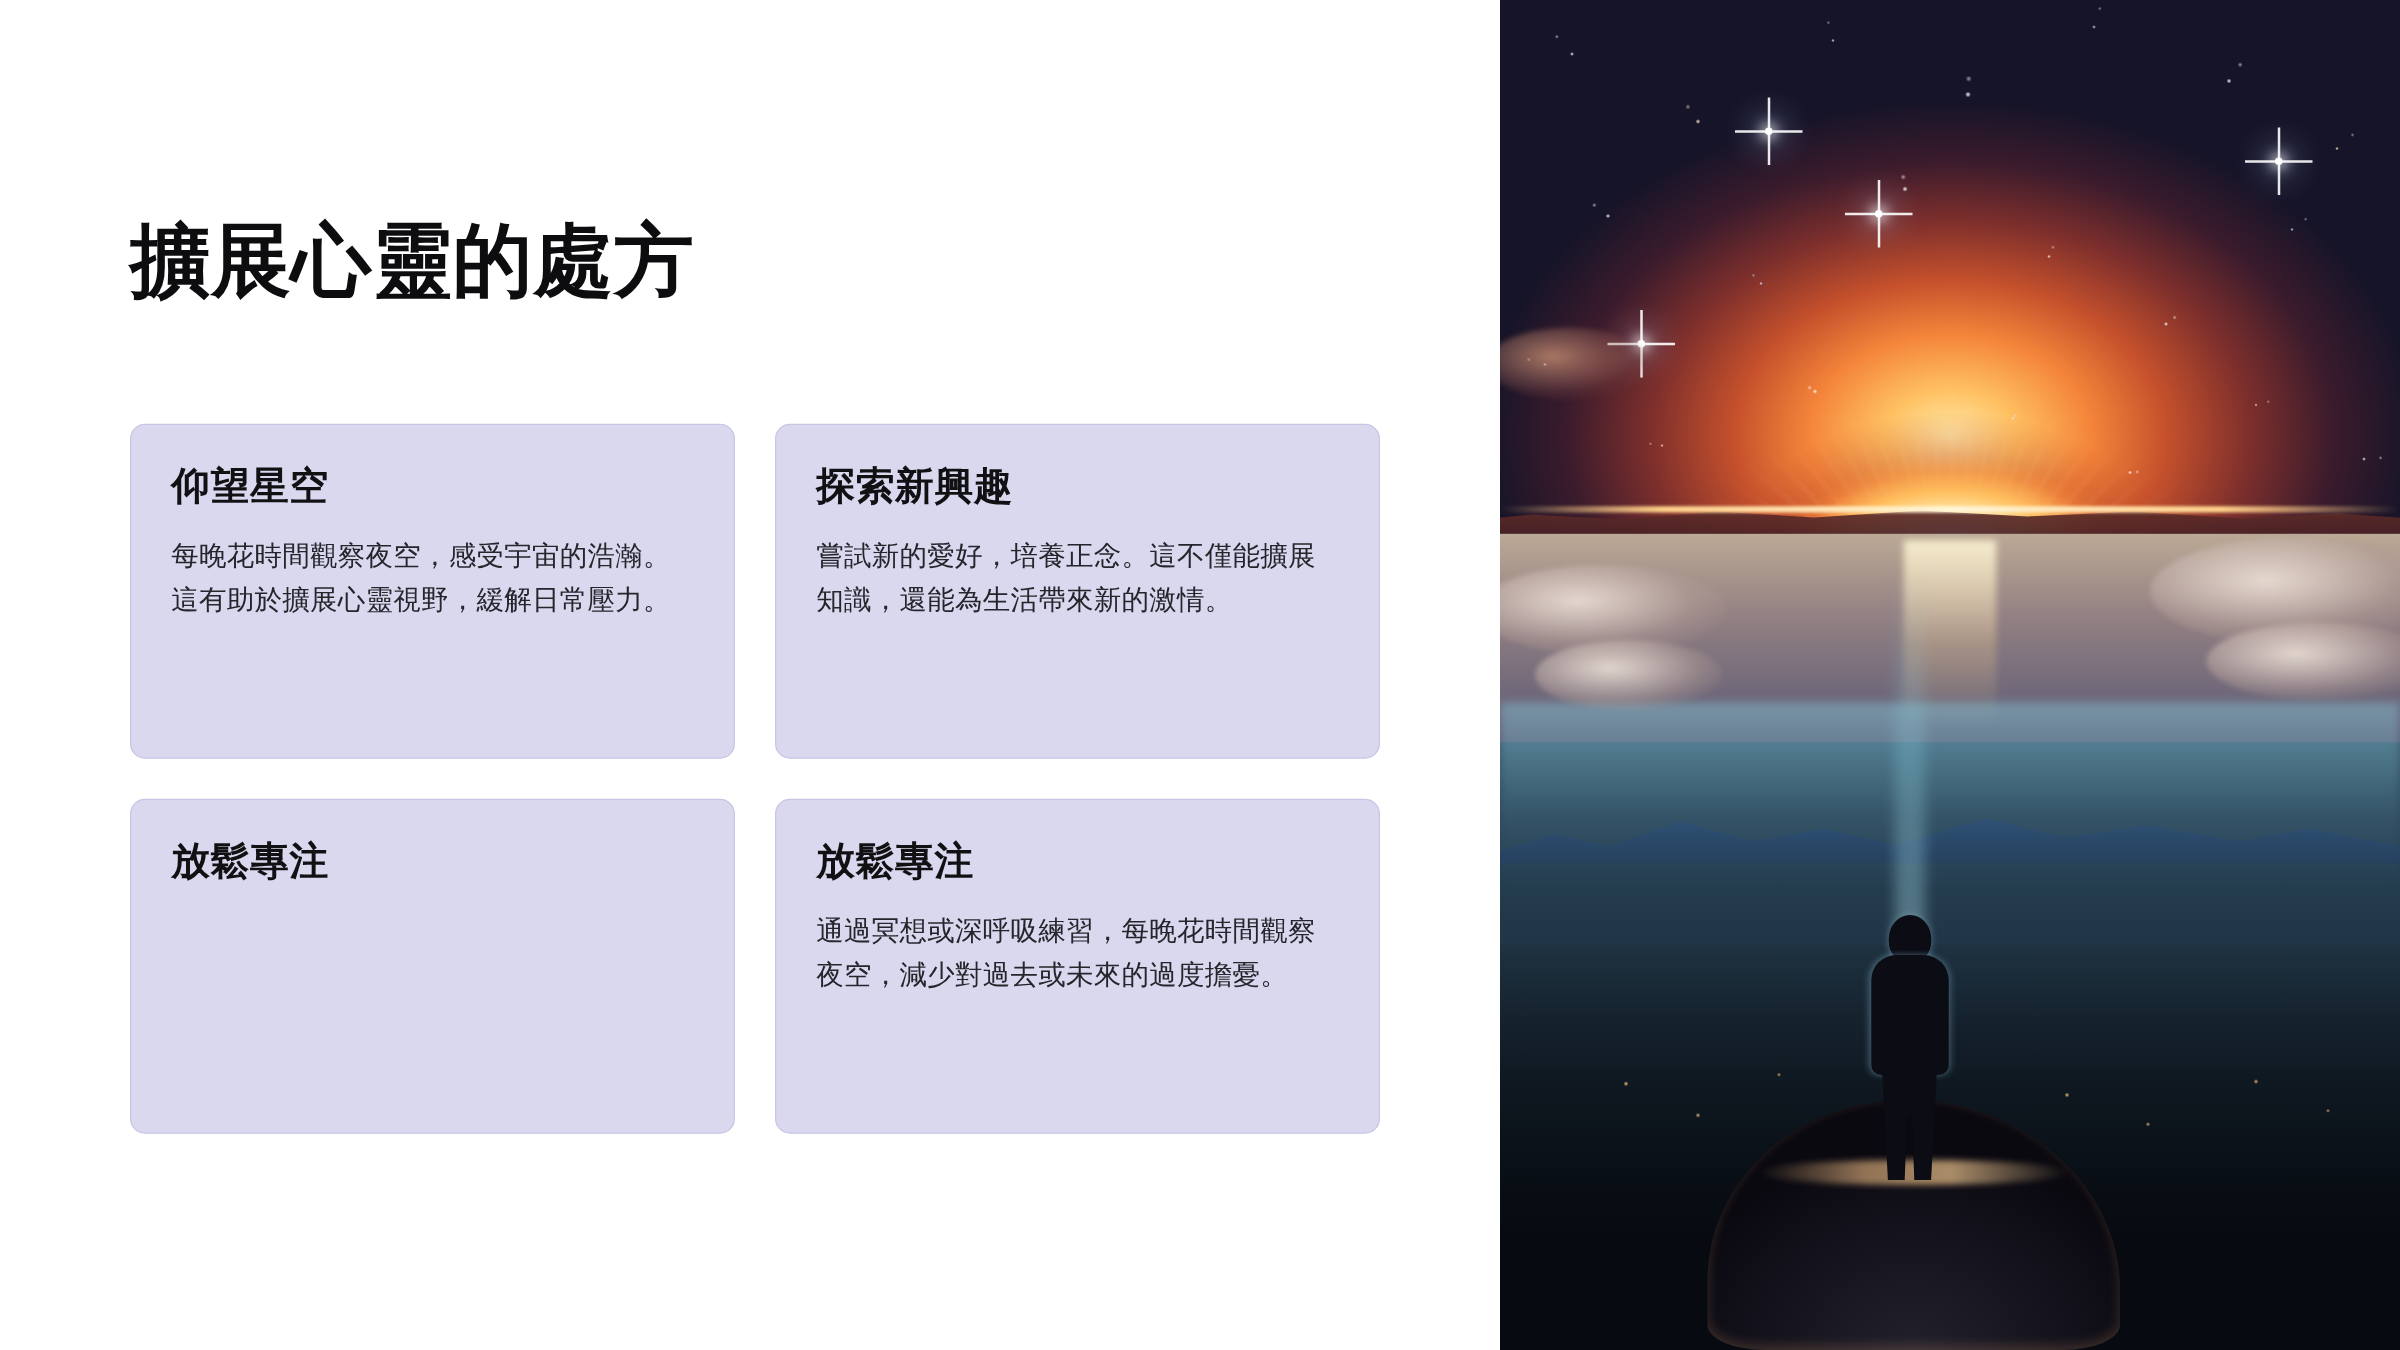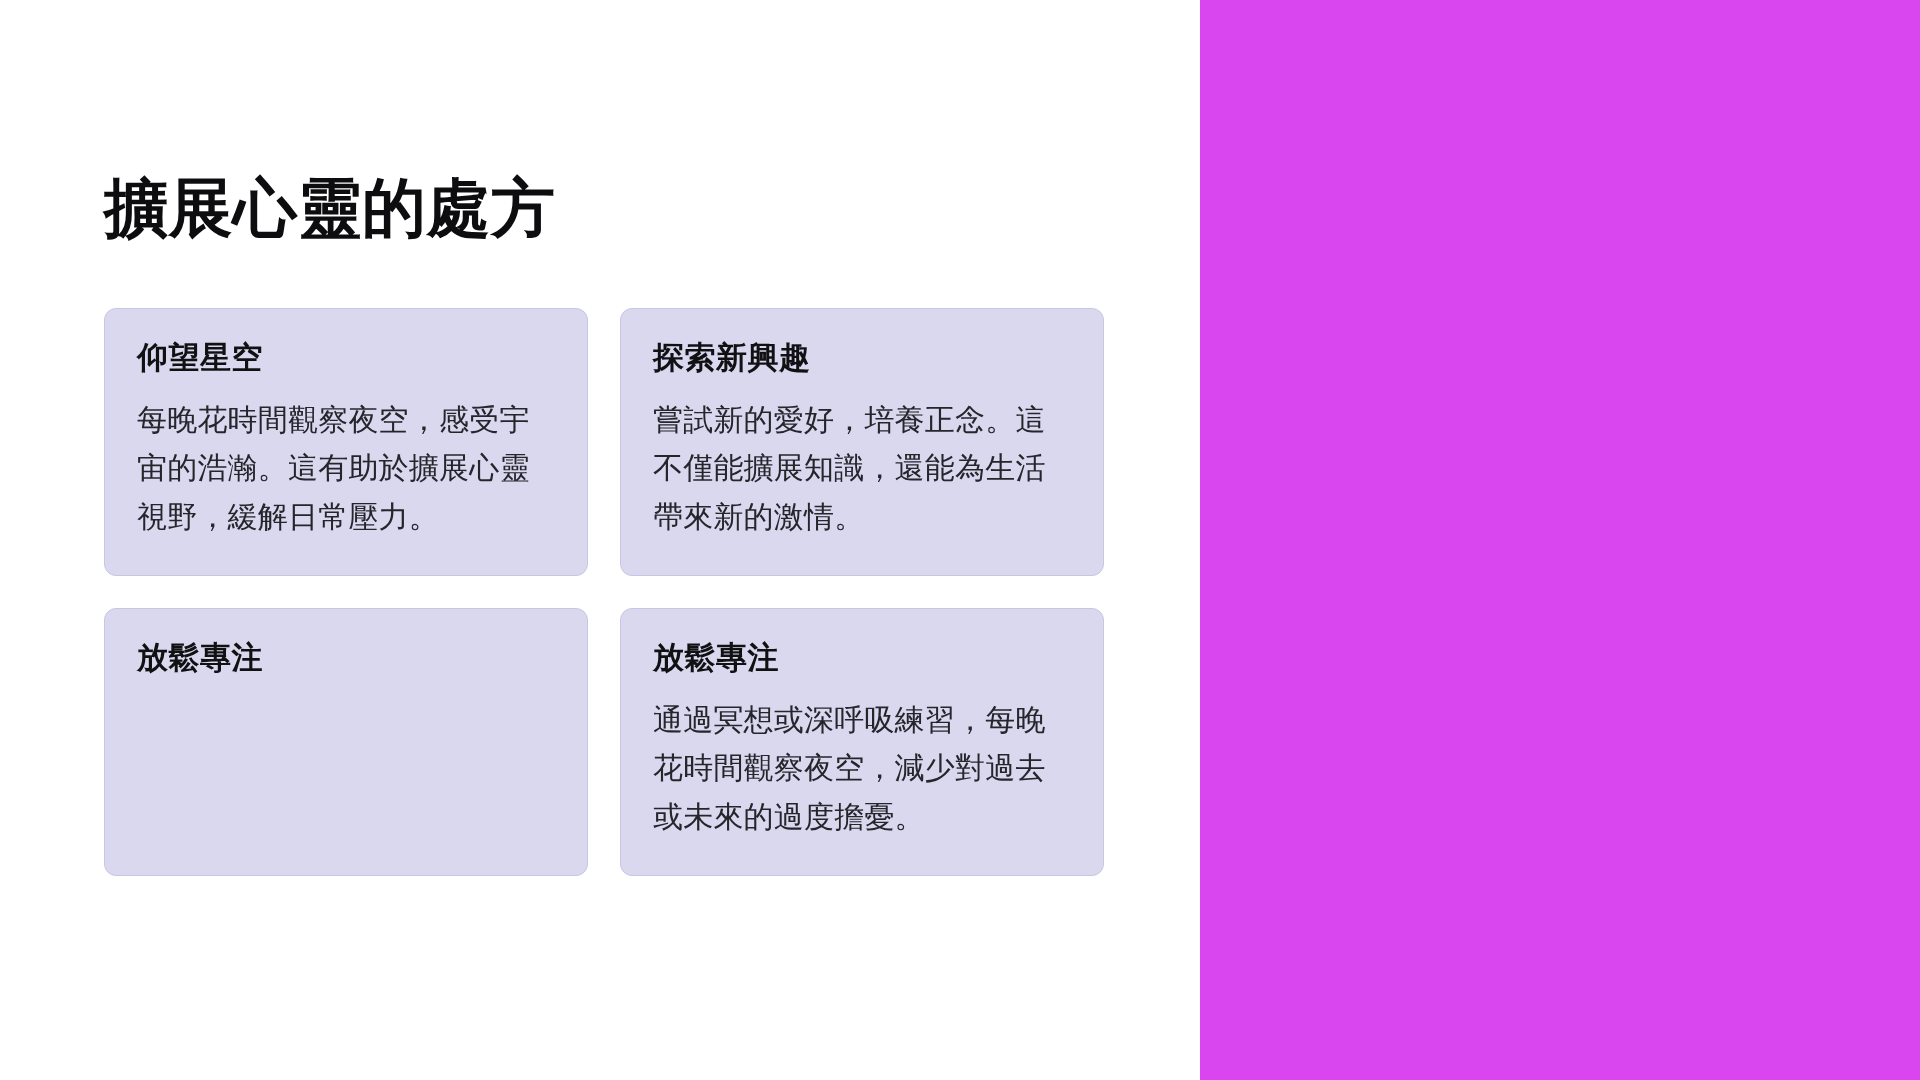--- a/index.html
+++ b/index.html
@@ -7,22 +7,21 @@
   html, body {
     width:1920px; height:1080px;
     overflow:hidden;
     background:#ffffff;
     font-family:"Liberation Sans","DejaVu Sans",sans-serif;
   }
   .slide {
     position:relative;
     width:1920px; height:1080px;
     display:flex;
-    background:#d946ef;
-    flex-direction:column;
+    background:#bef264;
   }
 
   
   .content-pane {
     width:1200px;
     height:1080px;
     position:relative;
     background:#ffffff;
     padding:0;
     flex:0 0 1200px;
@@ -36,21 +35,21 @@
     line-height:1.15;
     font-weight:bold;
     color:#0d0d0f;
     letter-spacing:0.5px;
     white-space:nowrap;
   }
 
   .card-grid {
     position:absolute;
     left:104px;
-    top:308px;
+    top:339px;
     width:1000px;
     display:grid;
     grid-template-columns:484px 484px;
     grid-template-rows:auto auto;
     column-gap:32px;
     row-gap:32px;
   }
 
   .card {
     background:#d9d8ee;
@@ -63,21 +62,21 @@
   .card-title {
     font-size:31px;
     font-weight:bold;
     color:#111114;
     line-height:1.25;
     margin-bottom:18px;
     letter-spacing:0.5px;
   }
 
   .card-body {
-    font-size:30px;
+    font-size:22px;
     line-height:1.62;
     color:#25252c;
     font-weight:normal;
     letter-spacing:0.2px;
   }
 
   
   .image-pane {
     flex:0 0 720px;
     width:720px;

